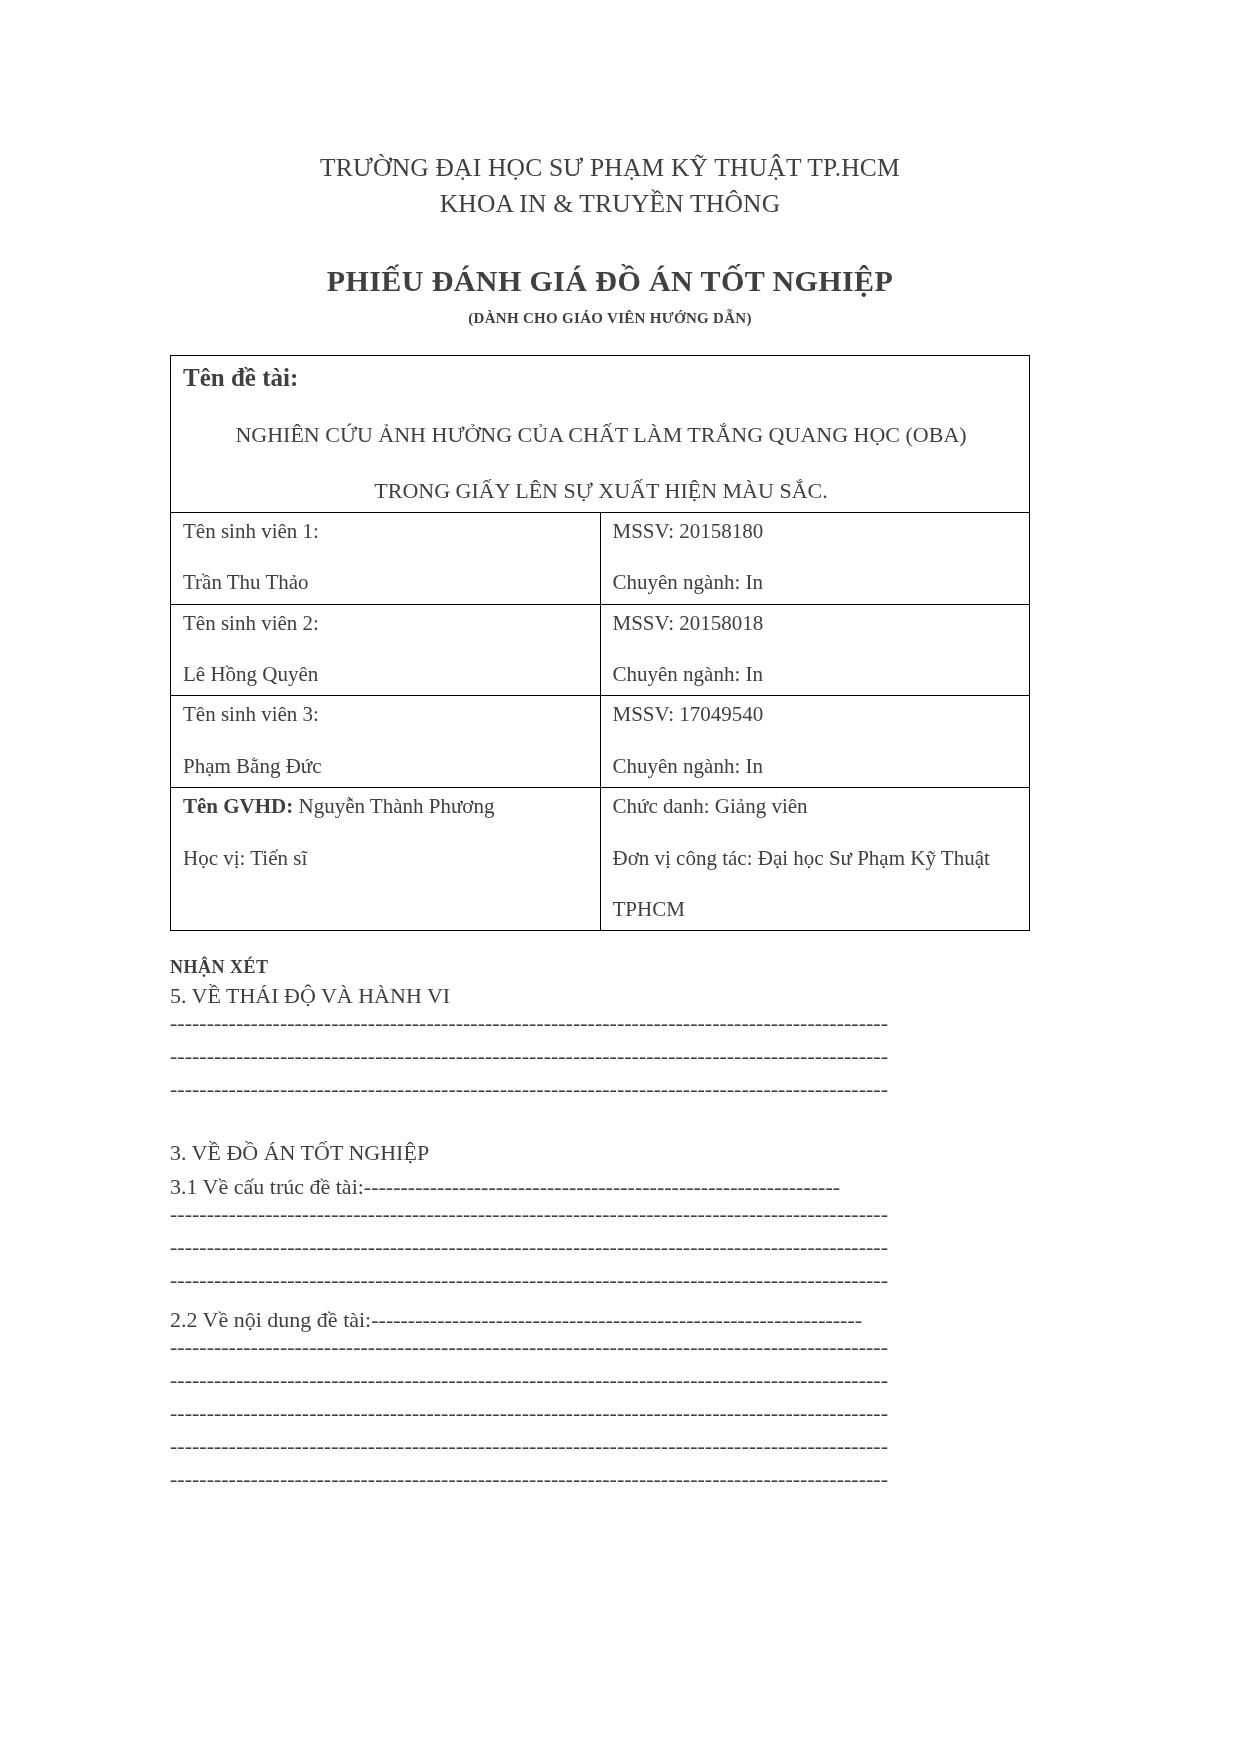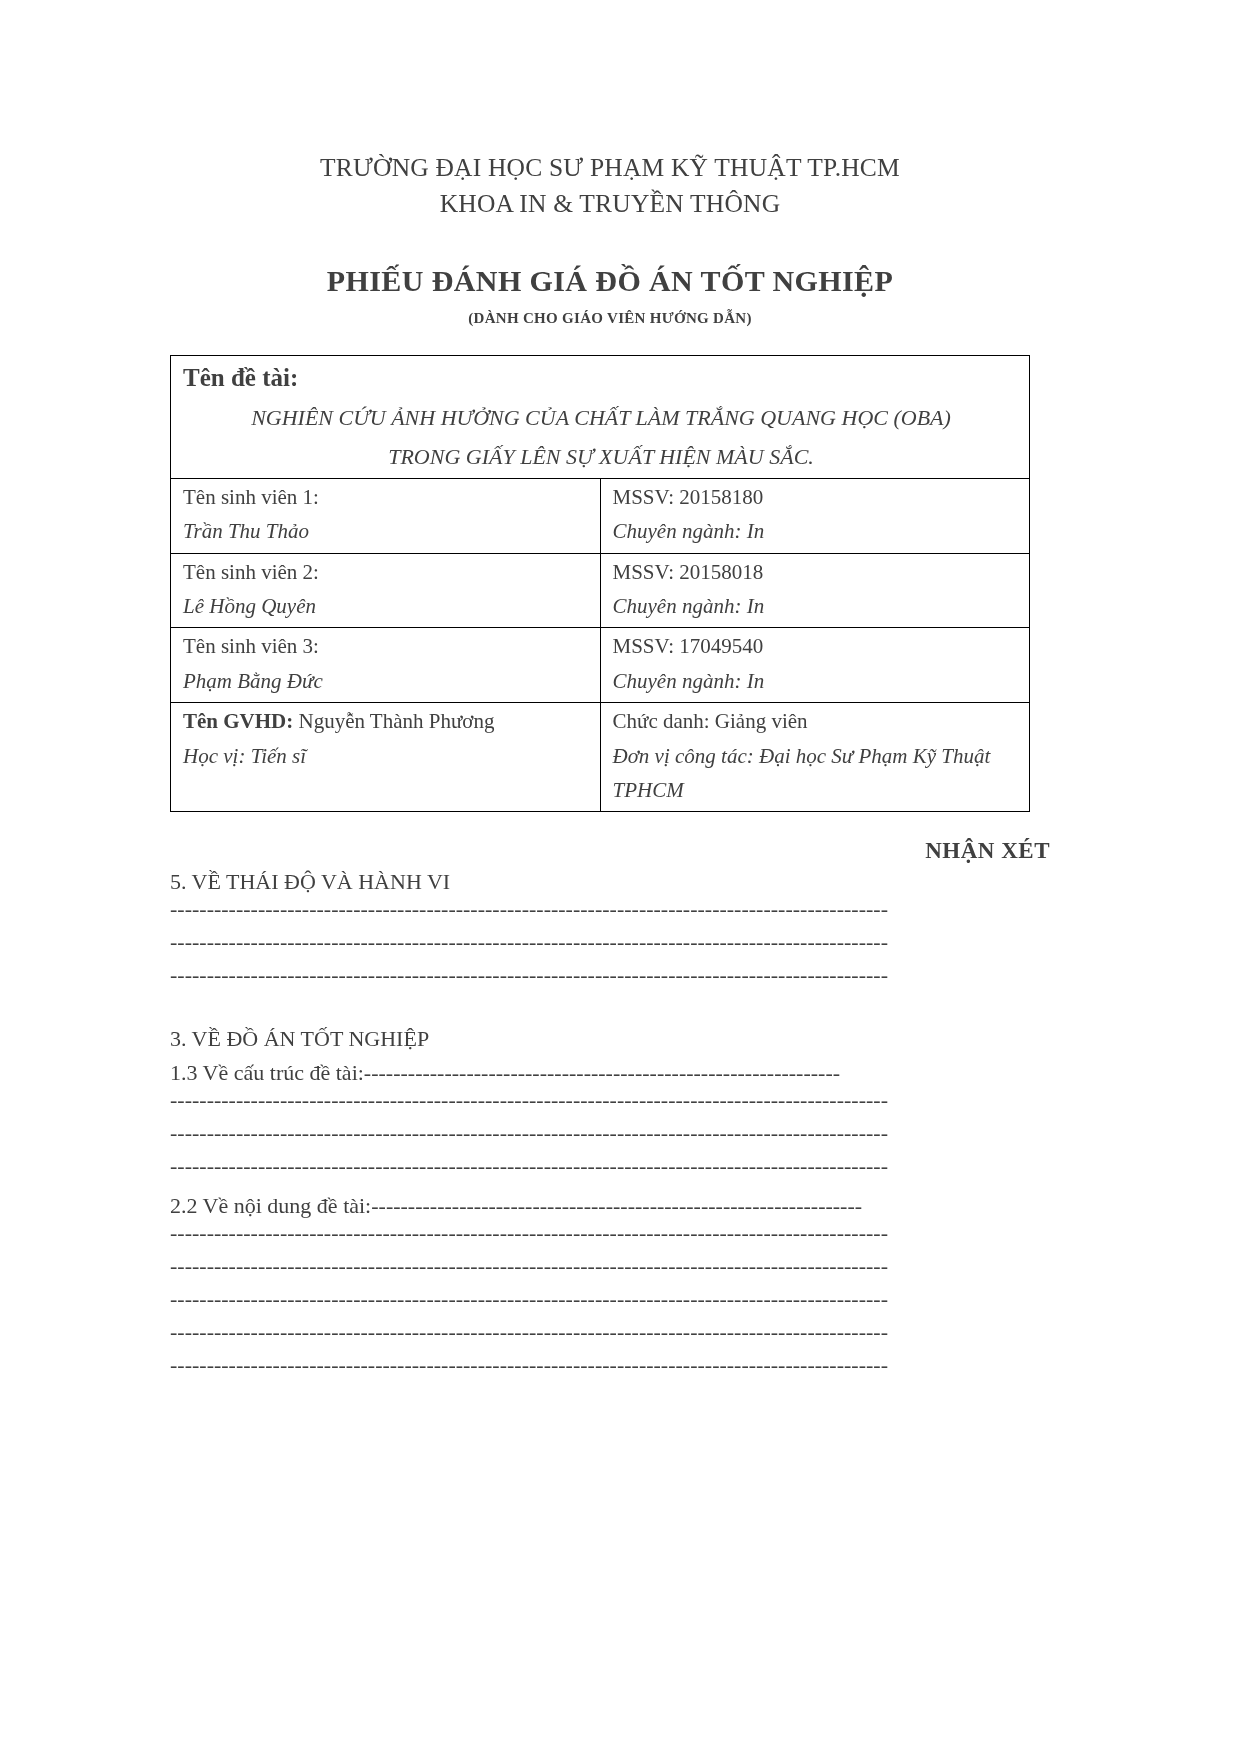--- a/index.html
+++ b/index.html
@@ -72,28 +72,28 @@
     line-height: 1.4;
   }
   .topic-body {
     text-align: center;
     font-size: 22px;
     line-height: 1.42;
     padding: 2px 4px 0 4px;
   }
   .topic-cell { padding-bottom: 34px; }
   .cell-line { display: block; }
-  .cell-line + .cell-line { margin-top: 5px; font-style: italic; }
+  .cell-line + .cell-line { margin-top: 22px; }
   .b { font-weight: bold; }
 
   
   .section-heading {
-    text-align: right;
-    font-weight: bold;
-    font-size: 23px;
+    text-align: left;
+    font-weight: bold;
+    font-size: 18px;
     letter-spacing: 0.5px;
     margin-top: 26px;
   }
   .item-heading {
     font-size: 22px;
     line-height: 1.45;
     margin-top: 2px;
   }
   .item-heading.gap { margin-top: 26px; }
 
@@ -188,21 +188,21 @@
 
     <div class="item-heading">5. VỀ THÁI ĐỘ VÀ HÀNH VI</div>
     <div>
       <span class="dashrow dashes">--------------------------------------------------------------------------------------------------</span>
       <span class="dashrow dashes">--------------------------------------------------------------------------------------------------</span>
       <span class="dashrow dashes">--------------------------------------------------------------------------------------------------</span>
     </div>
 
     <div class="item-heading gap">3. VỀ ĐỒ ÁN TỐT NGHIỆP</div>
 
-    <div class="inline-dash"><span>1.3 Về cấu trúc đề tài:</span><span class="dashes">-----------------------------------------------------------------</span></div>
+    <div class="inline-dash"><span>3.1 Về cấu trúc đề tài:</span><span class="dashes">-----------------------------------------------------------------</span></div>
     <div>
       <span class="dashrow dashes">--------------------------------------------------------------------------------------------------</span>
       <span class="dashrow dashes">--------------------------------------------------------------------------------------------------</span>
       <span class="dashrow dashes">--------------------------------------------------------------------------------------------------</span>
     </div>
 
     <div class="inline-dash"><span>2.2 Về nội dung đề tài:</span><span class="dashes">-------------------------------------------------------------------</span></div>
     <div>
       <span class="dashrow dashes">--------------------------------------------------------------------------------------------------</span>
       <span class="dashrow dashes">--------------------------------------------------------------------------------------------------</span>

